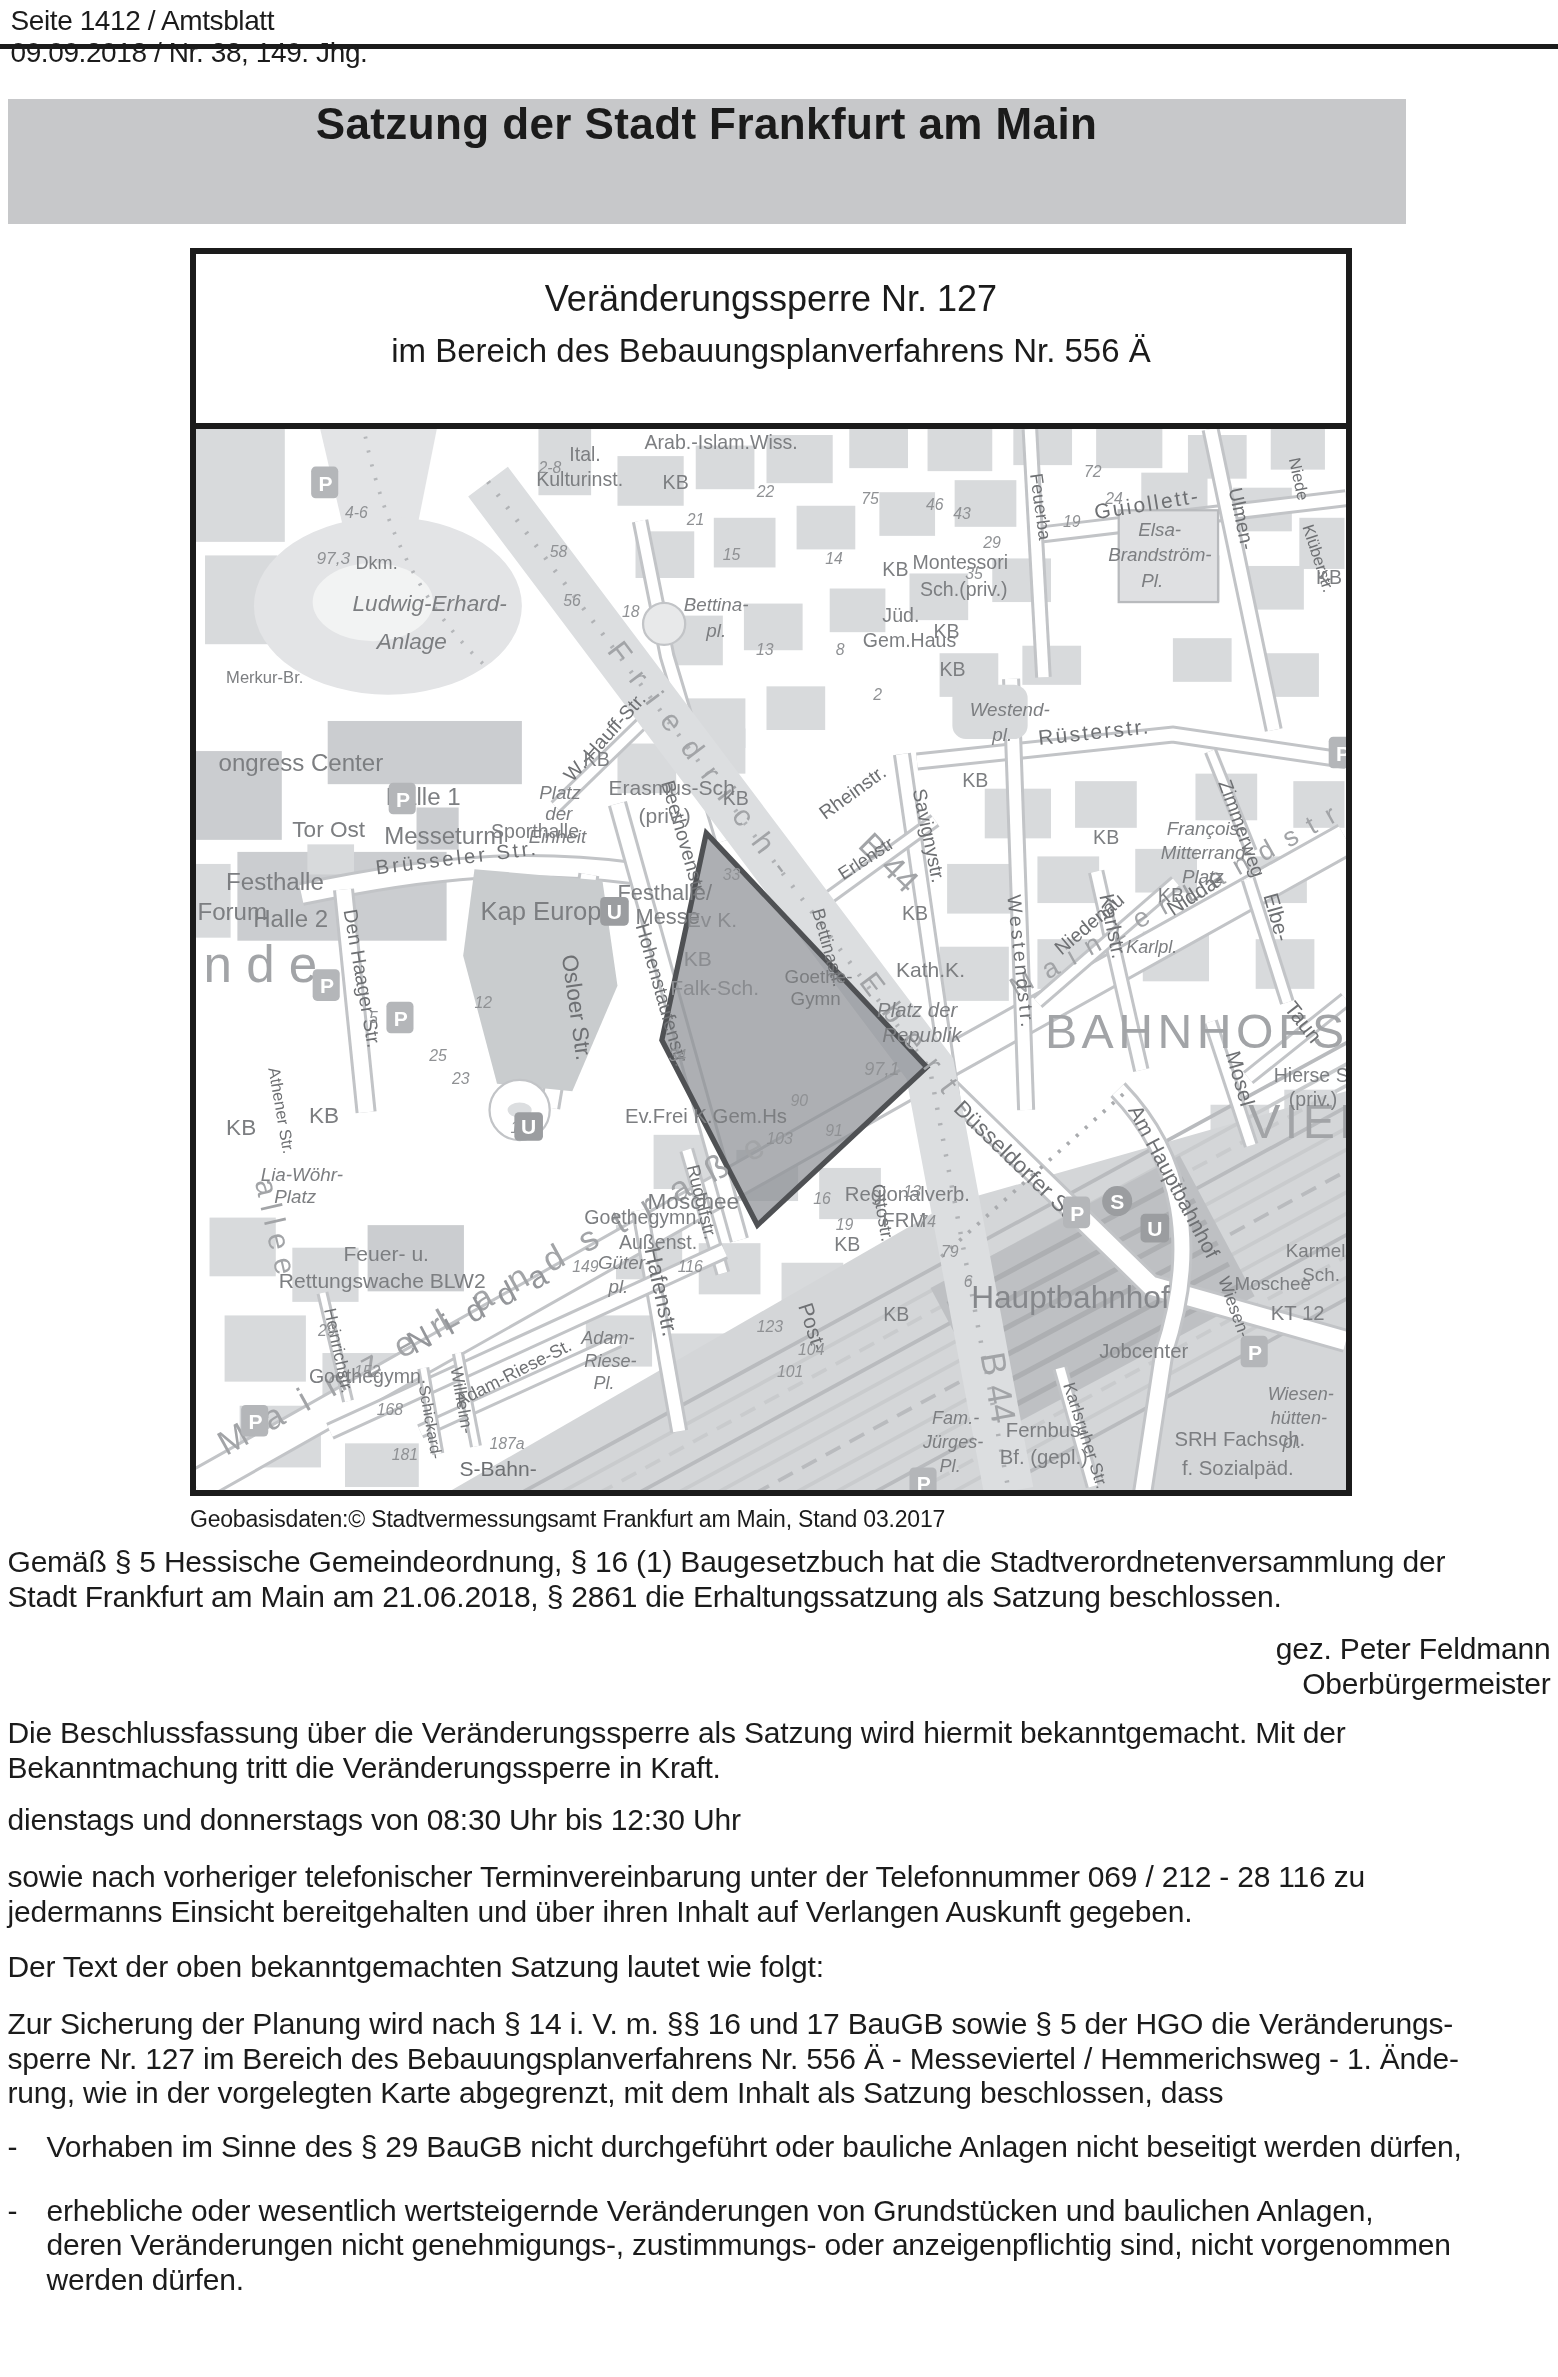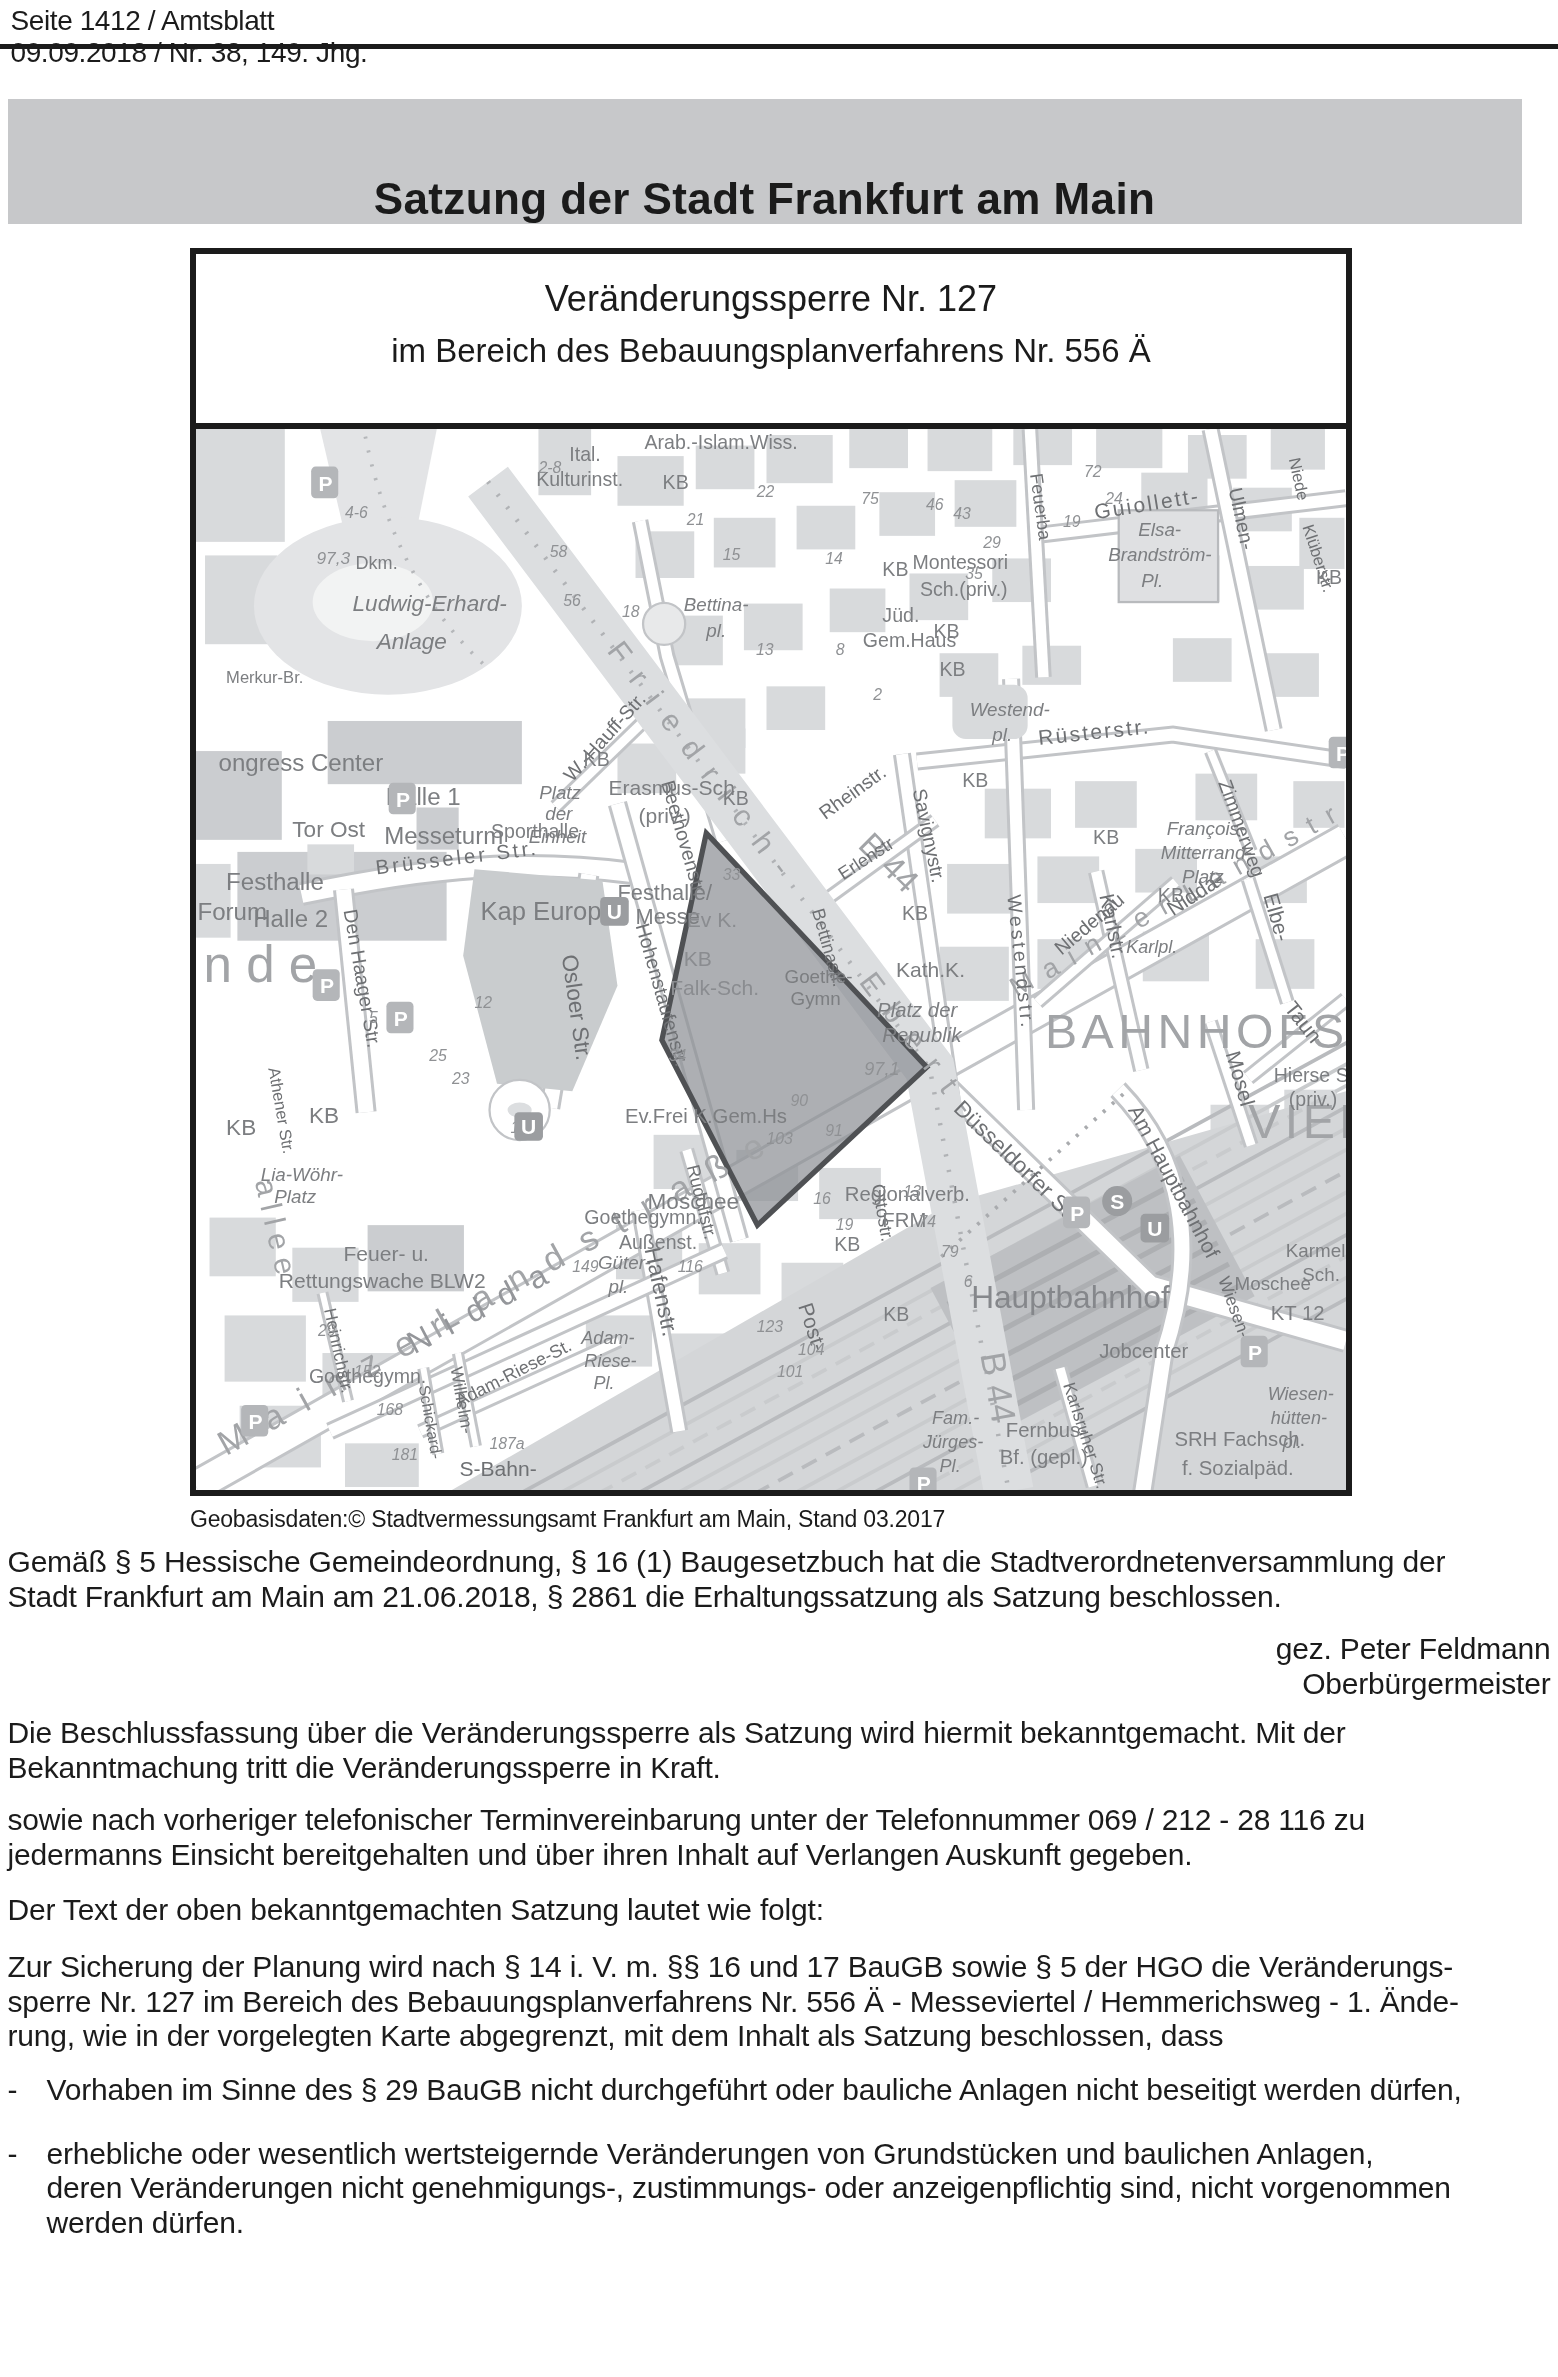--- a/index.html
+++ b/index.html
@@ -1,22 +1,22 @@
 <!DOCTYPE html>
 <html style="font-size:12px"><head>
 <meta charset="utf-8">
 <style>
   html,body{margin:0;padding:0;background:#ffffff;}
   .page{position:relative;width:1558px;height:2377px;background:#ffffff;overflow:hidden;
         font-family:"Liberation Sans",sans-serif;color:#1b1b1b;}
   .header{position:absolute;left:10.5px;right:10.5px;top:4.5px;display:flex;justify-content:space-between;
           font-size:28px;letter-spacing:-0.4px;flex-direction:column;}
   .rule{position:absolute;left:0;right:0;top:44px;height:5.3px;background:#1b1b1b;}
-  .banner{position:absolute;left:7.5px;top:99px;width:1514px;height:125px;background:#c7c8ca;
-          display:flex;align-items:flex-end;justify-content:center;}
+  .banner{position:absolute;left:7.5px;top:99px;width:1398px;height:125px;background:#c7c8ca;
+          display:flex;align-items:flex-start;justify-content:center;}
   .banner span{font-size:44px;font-weight:bold;letter-spacing:0.4px;color:#1b1b1b;}
   .mapbox{position:absolute;left:190px;top:248px;width:1150px;border:6px solid #1b1b1b;background:#fff;}
   .mapbox-title{height:169px;text-align:center;padding-top:24px;box-sizing:border-box;}
   .t1{font-size:36px;margin-bottom:12px;}
   .t2{font-size:33px;margin-bottom:10.5px;}
   .t3{font-size:33px;}
   .map{height:1061px;border-top:6px solid #1b1b1b;position:relative;overflow:hidden;background:#fff;}
   .map svg{display:block;width:100%;height:100%;}
   .caption{position:absolute;left:190px;top:1506px;font-size:23px;letter-spacing:-0.2px;}
   .bodytext{position:absolute;left:7.5px;top:1545px;width:1543px;font-size:30px;line-height:1.15;
@@ -505,20 +505,21 @@
 
   <div class="bodytext">
     <p>Gemäß § 5 Hessische Gemeindeordnung, § 16 (1) Baugesetzbuch hat die Stadtverordnetenversammlung der
 Stadt Frankfurt am Main am 21.06.2018, § 2861 die Erhaltungssatzung als Satzung beschlossen.</p>
     <div class="sig">
       <div>gez. Peter Feldmann</div>
       <div>Oberbürgermeister</div>
     </div>
     <p>Die Beschlussfassung über die Veränderungssperre als Satzung wird hiermit bekanntgemacht. Mit der
 Bekanntmachung tritt die Veränderungssperre in Kraft.</p>
+    <p class="p4">dienstags und donnerstags von 08:30 Uhr bis 12:30 Uhr</p>
     <p class="p5">sowie nach vorheriger telefonischer Terminvereinbarung unter der Telefonnummer 069 / 212 - 28 116 zu
 jedermanns Einsicht bereitgehalten und über ihren Inhalt auf Verlangen Auskunft gegeben.</p>
     <p class="p6">Der Text der oben bekanntgemachten Satzung lautet wie folgt:</p>
     <p class="p7">Zur Sicherung der Planung wird nach § 14 i. V. m. §§ 16 und 17 BauGB sowie § 5 der HGO die Veränderungs-
 sperre Nr. 127 im Bereich des Bebauungsplanverfahrens Nr. 556 Ä - Messeviertel / Hemmerichsweg - 1. Ände-
 rung, wie in der vorgelegten Karte abgegrenzt, mit dem Inhalt als Satzung beschlossen, dass</p>
     <div>
       <div class="li">
         <span class="marker">-</span>
         <span class="btxt">Vorhaben im Sinne des § 29 BauGB nicht durchgeführt oder bauliche Anlagen nicht beseitigt werden dürfen,</span>

